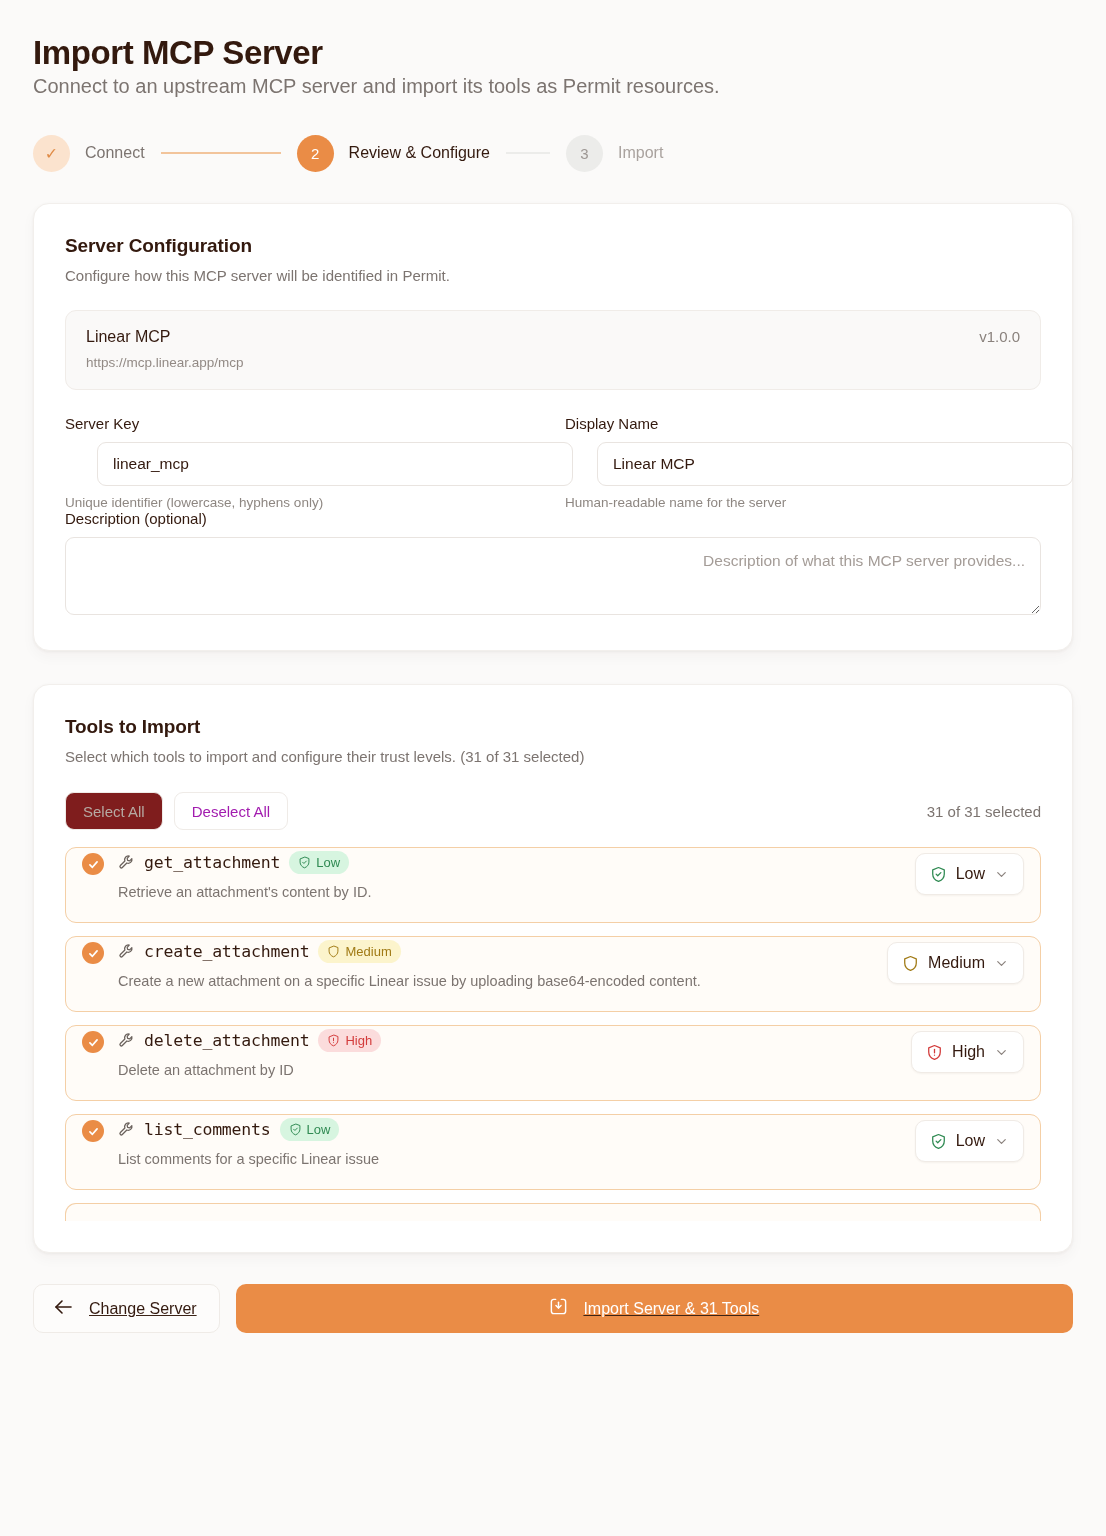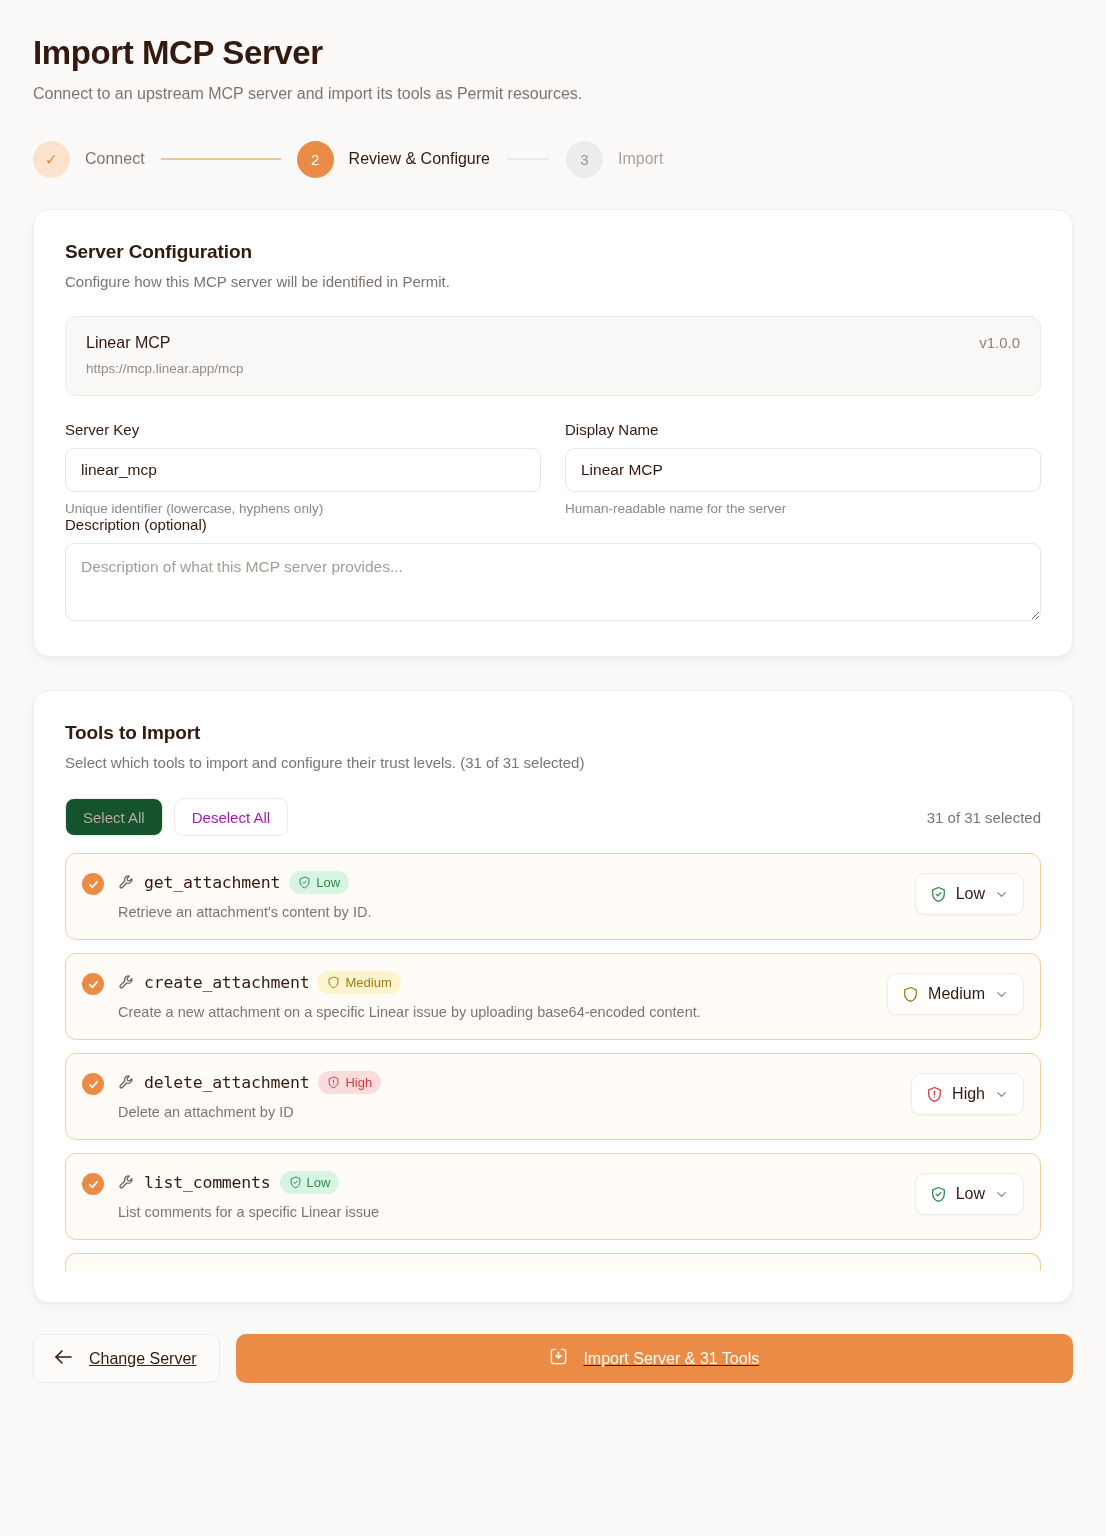--- a/index.html
+++ b/index.html
@@ -24,22 +24,21 @@
   
   .header { padding-top: 32px; }
   .page-title {
     font-size: 33px;
     font-weight: bold;
     letter-spacing: -0.4px;
     color: #33190e;
     line-height: 1.25;
   }
   .page-subtitle {
-    margin-top: 11px;
-    font-size: 16px;
+    font-size: 20px;
     color: #7c7470;
     line-height: 1.3;
   }
 
   
   .stepper {
     display: flex;
     align-items: center;
     margin-top: 31px;
     height: 46px;
@@ -126,57 +125,59 @@
     width: 100%;
     height: 44px;
     border: 1px solid #e9e4e0;
     border-radius: 9px;
     background: #ffffff;
     padding: 17px 15px;
     font-family: "Liberation Sans", sans-serif;
     font-size: 15.5px;
     color: #33190e;
     outline: none;
+    margin-left: 32px;
   }
   .field-hint {
     margin-top: 9px;
     font-size: 13.5px;
     color: #8e8782;
   }
   .desc-block { }
   .textarea {
     margin-top: 10px;
     width: 100%;
     height: 78px;
     border: 1px solid #e9e4e0;
     border-radius: 9px;
     background: #ffffff;
     padding: 14px 15px;
     font-family: "Liberation Sans", sans-serif;
     font-size: 15.5px;
     color: #3b82f6;
     resize: vertical;
     outline: none;
+    text-align: right;
   }
   .textarea::placeholder { color: #a49c97; }
   .text-input::placeholder { color: #a49c97; }
 
   
   .tools-toolbar {
     margin-top: 27px;
     display: flex;
     align-items: center;
     gap: 11px;
   }
   .btn-ghost {
     height: 38px;
     padding: 0 17px;
     border-radius: 9px;
     border: 1px solid #efebe7;
-    background: #14532d;
+    background: #7f1d1d;
     font-family: "Liberation Sans", sans-serif;
     font-size: 15px;
     color: #b6aaa3;
     cursor: default;
   }
   .btn-ghost.enabled { background: #ffffff; color: #a21caf; cursor: pointer; }
   .tools-count {
     margin-left: auto;
     font-size: 15px;
     color: #7c7470;
@@ -184,21 +185,21 @@
 
   
   .tools-list { margin-top: 17px; position: relative; }
   .tool-row {
     position: relative;
     display: flex;
     align-items: flex-start;
     background: #fffcf8;
     border: 1px solid #f4cfa6;
     border-radius: 11px;
-    padding: 17px 16px 16px 16px;
+    padding: 3px 16px 16px 16px;
     margin-bottom: 13px;
     min-height: 76px;
   }
   .tool-check {
     flex: 0 0 auto;
     width: 22px; height: 22px;
     border-radius: 50%;
     background: #ea8c46;
     display: flex; align-items: center; justify-content: center;
     margin-top: 2px;

